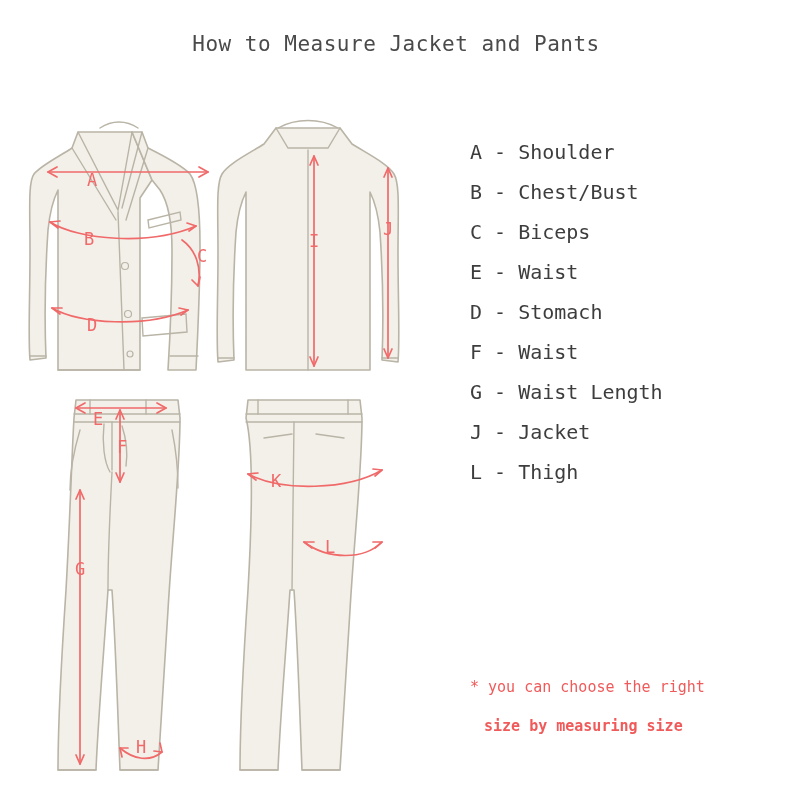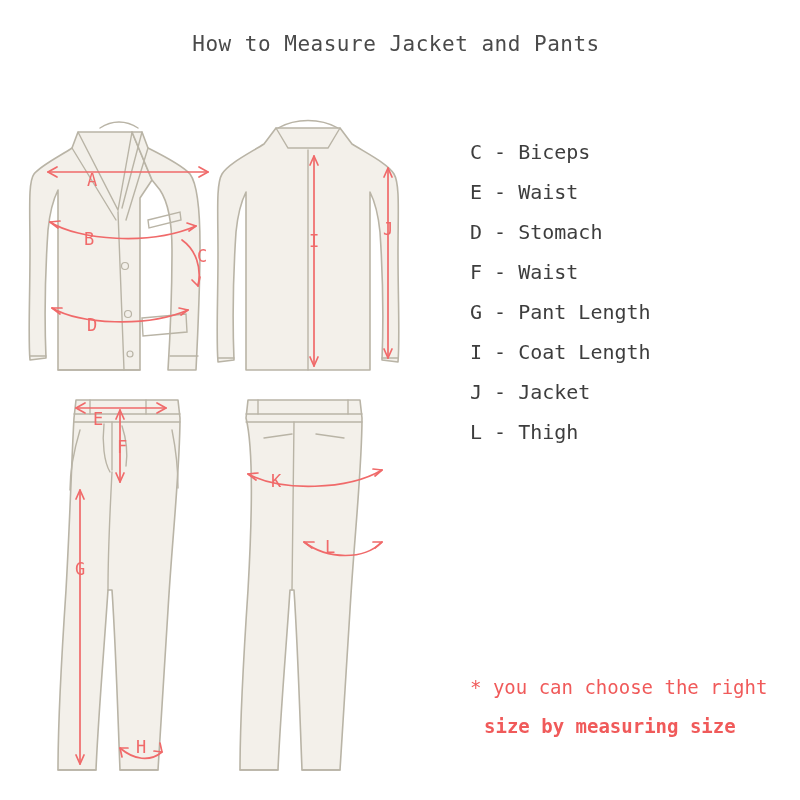--- a/index.html
+++ b/index.html
@@ -50,21 +50,21 @@
     color: #3d3d3d;
     white-space: pre;
     font-family: "DejaVu Sans Mono", monospace;
   }
   #note {
     position: absolute;
     left: 470px;
     top: 668px;
     width: 330px;
     color: #f05a5a;
-    font-size: 19px;
+    font-size: 15px;
     line-height: 39px;
     font-family: "DejaVu Sans Mono", monospace;
   }
   #note .note-line { white-space: pre; }
   #note .note-line.second { padding-left: 14px; font-weight: bold; }
   svg { display: block; }
   .garment {
     fill: #f3f0ea;
     stroke: #b9b4a6;
     stroke-width: 1.6;
@@ -230,26 +230,27 @@
         <path class="measure" d="M304,472 C328,490 364,490 382,472"></path>
         <path class="measure" d="M304,472 L314,472 M304,472 L312,478"></path>
         <path class="measure" d="M382,472 L373,472 M382,472 L375,478"></path>
         <text class="mlabel" x="330" y="478">L</text>
       </g>
 
     </svg>
   </div>
 
   <div id="legend">
+    <div class="legend-item">A - Shoulder</div>
+    <div class="legend-item">B - Chest/Bust</div>
     <div class="legend-item">C - Biceps</div>
     <div class="legend-item">E - Waist</div>
     <div class="legend-item">D - Stomach</div>
     <div class="legend-item">F - Waist</div>
-    <div class="legend-item">G - Pant Length</div>
-    <div class="legend-item">I - Coat Length</div>
+    <div class="legend-item">G - Waist Length</div>
     <div class="legend-item">J - Jacket</div>
     <div class="legend-item">L - Thigh</div>
   </div>
 
   <div id="note">
     <div class="note-line">* you can choose the right</div>
     <div class="note-line second">size by measuring size</div>
   </div>
 
 </div>

